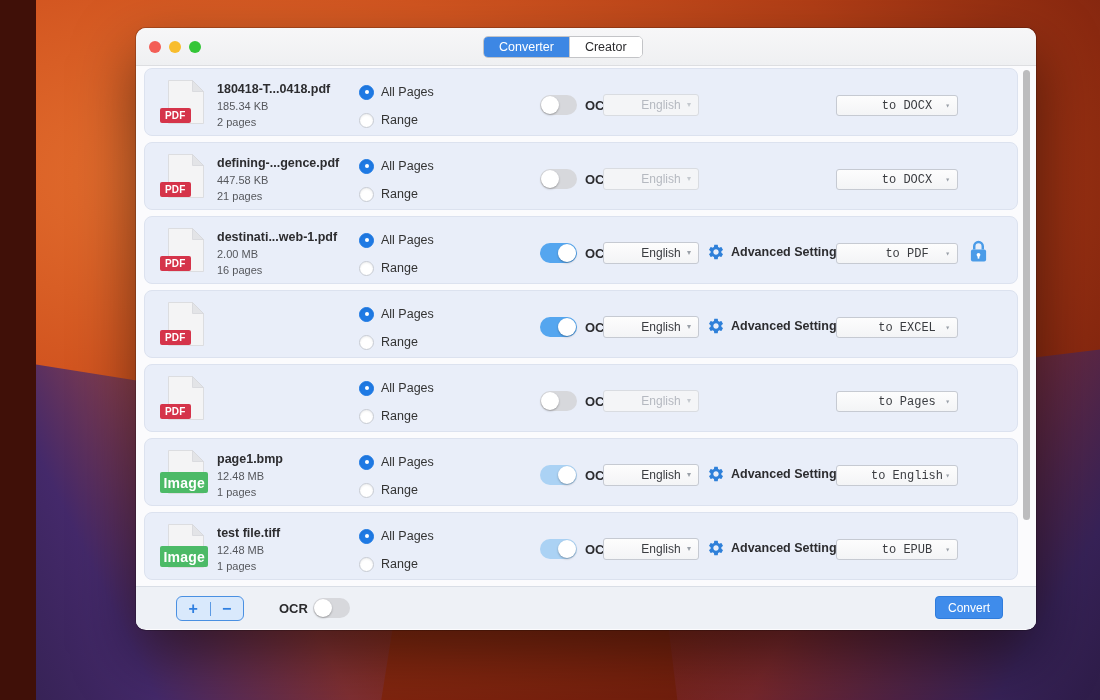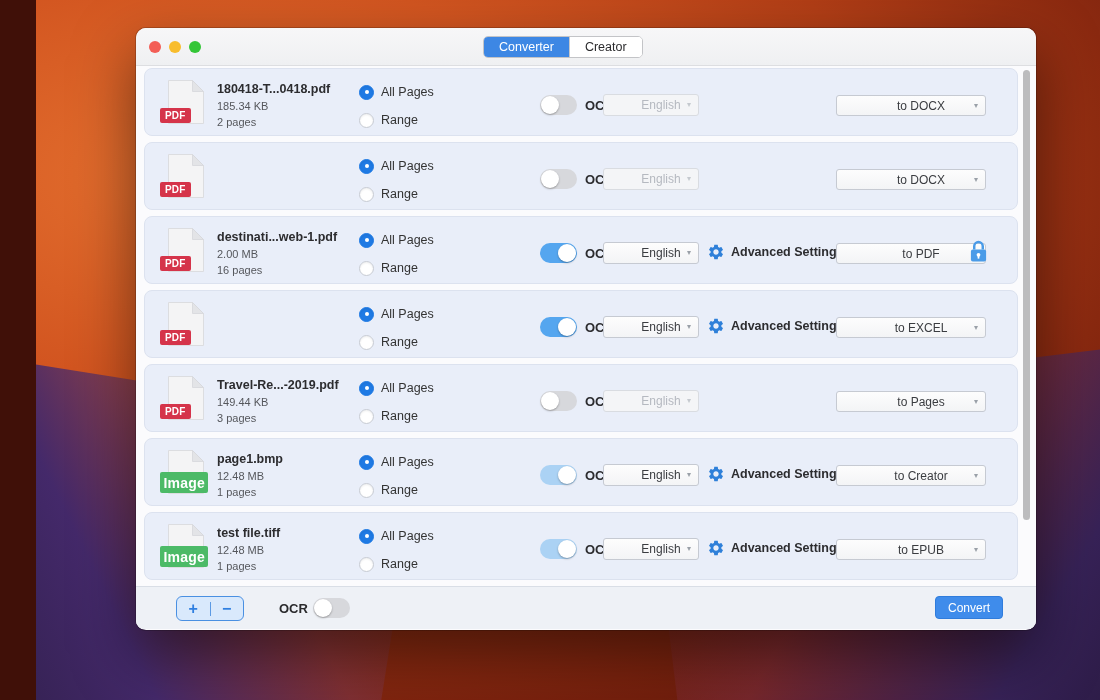--- a/index.html
+++ b/index.html
@@ -66,21 +66,21 @@
   .t-off { background:#d7d8dc; } .t-off::after { left:1px; }
   .t-on { background:#55a6ef; } .t-on::after { right:1px; }
   .t-on-light { background:#abd2f4; } .t-on-light::after { right:1px; }
   .ocr-toggle { left:395px; top:26px; }
   .ocr-text { position:absolute; left:440px; top:29px; font-size:13px; font-weight:700; color:#2c2c2f; }
 
   .select { position:absolute; display:flex; align-items:center; justify-content:center;
     border:1px solid #c6cad2; border-radius:3px; background:linear-gradient(#fdfdfd,#f3f4f6);
     font-family:inherit; font-size:12px; color:#3a3c40;padding-left:20px; }
   .lang-select { left:458px; top:25px; width:96px; height:22px; }
-  .format-select { left:691px; top:26px; width:150px; height:21px; }
+  .format-select { left:691px; top:26px; width:122px; height:21px;font-family:Liberation Mono, monospace; }
   .caret { position:absolute; right:7px; top:50%; transform:translateY(-52%); font-size:8px; color:#9aa0a8; }
   .select.disabled { color:#b5b9c0; background:#f4f5f7; border-color:#d9dce1; }
   .select.disabled .caret { color:#c5c9cf; }
 
   .advanced { position:absolute; left:562px; top:26px; display:flex; align-items:center; gap:6px; }
   .gear { width:18px; height:18px; display:inline-block; }
   .adv-text { font-size:12.5px; font-weight:700; color:#2c2c2f; }
   .lock { position:absolute; left:824px; top:23px; width:20px; height:24px; }
 
   .scrollbar { position:absolute; right:6px; top:4px; width:7px; height:450px; background:#bcbcbe; border-radius:4px; }
@@ -153,20 +153,25 @@
   </div>
 
   <div class="row pdf">
     <div class="file-icon">
       <svg width="38" height="46" viewBox="0 0 38 46">
         <path d="M1.5 1.5 H25.5 L36.5 12.5 V44.5 H1.5 Z" fill="#f4f4f5" stroke="#dcdde0"></path>
         <path d="M25.5 1.5 V12.5 H36.5 Z" fill="#e3e4e7" stroke="#d6d7da" stroke-width="0.8"></path>
       </svg>
       <span class="badge">PDF</span>
     </div>
+    <div class="file-meta">
+      <div class="file-name">defining-...gence.pdf</div>
+      <div class="file-size">447.58 KB</div>
+      <div class="file-pages">21 pages</div>
+    </div>
     <div class="radios">
       <div class="radio-line">
         <span class="radio-dot checked"></span>
         <span class="radio-label">All Pages</span>
       </div>
       <div class="radio-line">
         <span class="radio-dot"></span>
         <span class="radio-label">Range</span>
       </div>
     </div>
@@ -275,25 +280,20 @@
   </div>
 
   <div class="row pdf">
     <div class="file-icon">
       <svg width="38" height="46" viewBox="0 0 38 46">
         <path d="M1.5 1.5 H25.5 L36.5 12.5 V44.5 H1.5 Z" fill="#f4f4f5" stroke="#dcdde0"></path>
         <path d="M25.5 1.5 V12.5 H36.5 Z" fill="#e3e4e7" stroke="#d6d7da" stroke-width="0.8"></path>
       </svg>
       <span class="badge">PDF</span>
     </div>
-    <div class="file-meta">
-      <div class="file-name">Travel-Re...-2019.pdf</div>
-      <div class="file-size">149.44 KB</div>
-      <div class="file-pages">3 pages</div>
-    </div>
     <div class="radios">
       <div class="radio-line">
         <span class="radio-dot checked"></span>
         <span class="radio-label">All Pages</span>
       </div>
       <div class="radio-line">
         <span class="radio-dot"></span>
         <span class="radio-label">Range</span>
       </div>
     </div>
@@ -342,21 +342,21 @@
     </button>
     <div class="advanced">
       <span class="gear">
         <svg width="18" height="18" viewBox="0 0 24 24">
           <path fill="#2f80d9" d="M19.14 12.94c.04-.3.06-.61.06-.94 0-.32-.02-.64-.07-.94l2.03-1.58c.18-.14.23-.41.12-.61l-1.92-3.32c-.12-.22-.37-.29-.59-.22l-2.39.96c-.5-.38-1.03-.7-1.62-.94L14.4 2.81c-.04-.24-.24-.41-.48-.41h-3.84c-.24 0-.43.17-.47.41l-.36 2.54c-.59.24-1.13.57-1.62.94l-2.39-.96c-.22-.08-.47 0-.59.22L2.74 8.87c-.12.21-.08.47.12.61l2.03 1.58c-.05.3-.09.63-.09.94s.02.64.07.94l-2.03 1.58c-.18.14-.23.41-.12.61l1.92 3.32c.12.22.37.29.59.22l2.39-.96c.5.38 1.03.7 1.62.94l.36 2.54c.05.24.24.41.48.41h3.84c.24 0 .44-.17.47-.41l.36-2.54c.59-.24 1.13-.56 1.62-.94l2.39.96c.22.08.47 0 .59-.22l1.92-3.32c.12-.22.07-.47-.12-.61l-2.01-1.58zM12 15.6c-1.98 0-3.6-1.62-3.6-3.6s1.62-3.6 3.6-3.6 3.6 1.62 3.6 3.6-1.62 3.6-3.6 3.6z"></path>
         </svg>
       </span>
       <span class="adv-text">Advanced Settings</span>
     </div>
     <button class="select format-select">
-      <span class="select-value">to Creator</span>
+      <span class="select-value">to English</span>
       <span class="caret">▾</span>
     </button>
 
   </div>
 
   <div class="row image">
     <div class="file-icon">
       <svg width="38" height="46" viewBox="0 0 38 46">
         <path d="M1.5 1.5 H25.5 L36.5 12.5 V44.5 H1.5 Z" fill="#f4f4f5" stroke="#dcdde0"></path>
         <path d="M25.5 1.5 V12.5 H36.5 Z" fill="#e3e4e7" stroke="#d6d7da" stroke-width="0.8"></path>

